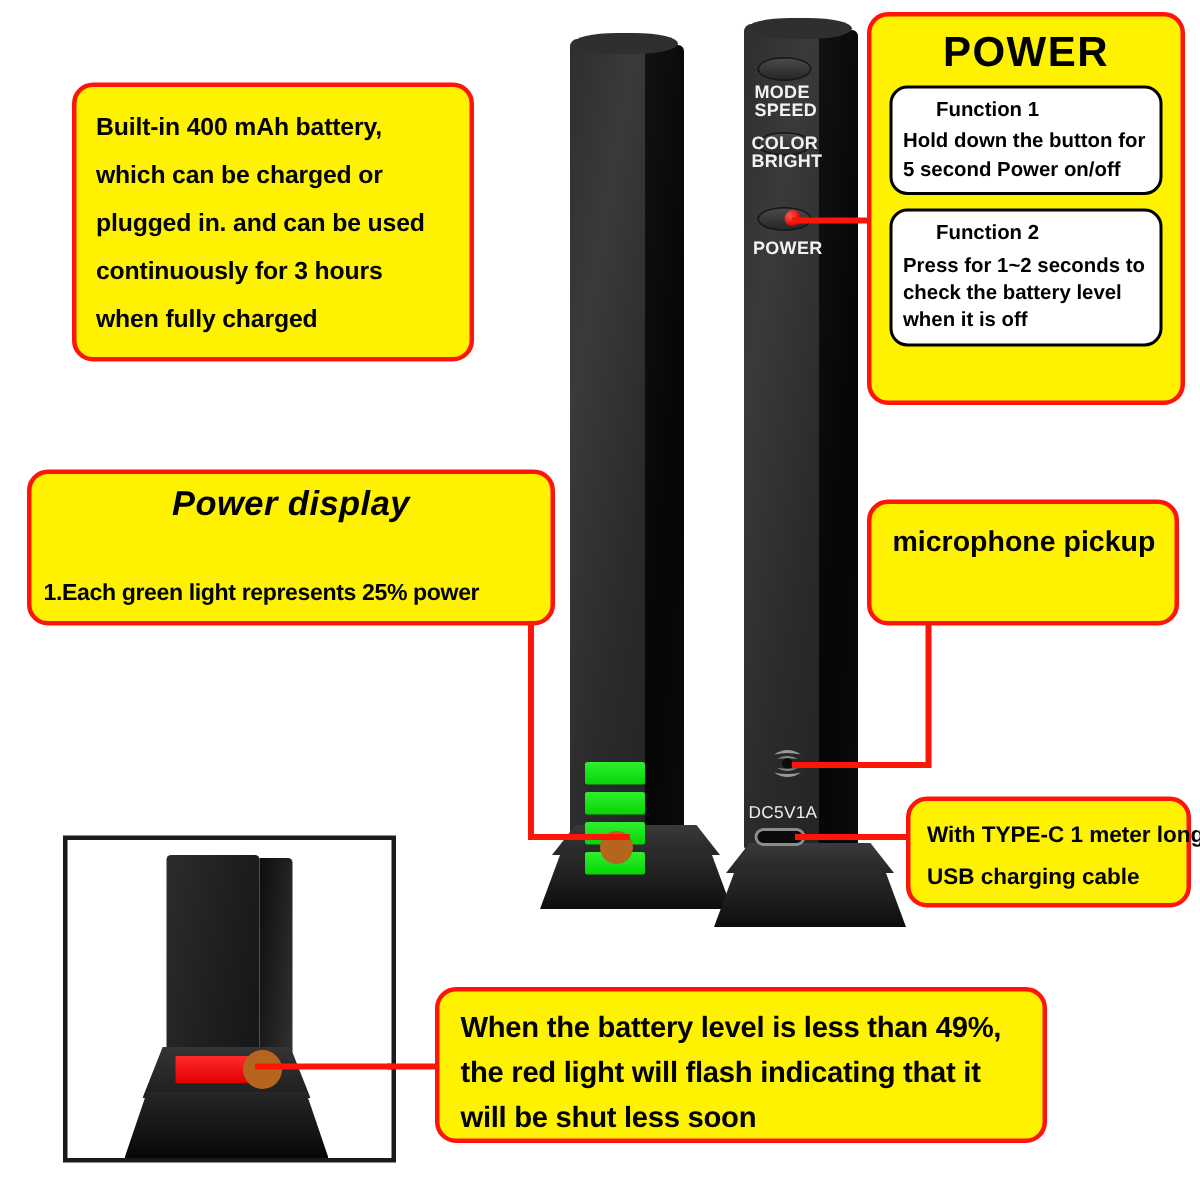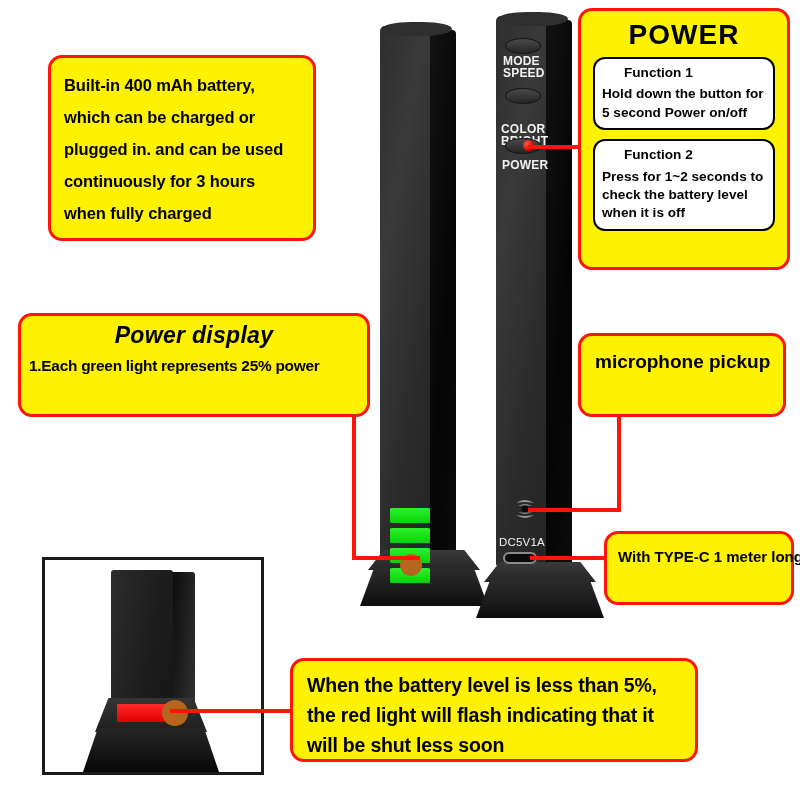--- a/index.html
+++ b/index.html
@@ -58,21 +58,21 @@
     line-height: 30px;
   }
   #power-display-box .title {
     display: block;
     text-align: center;
     font-size: 23px;
     line-height: 31px;
     letter-spacing: 0.3px;
     font-style: italic;
   }
-  #power-display-box .line { letter-spacing: -0.25px; }
+  #power-display-box .line { letter-spacing: -0.25px; margin-top: 30px; }
 
   
   #power-box {
     left: 578px; top: 8px; width: 212px; height: 262px;
     padding: 0;
   }
   #power-box .title {
     display: block;
     text-align: center;
     font-size: 28px;
@@ -300,21 +300,21 @@
   <div class="bar-side" style="left:56px; top:12px; width:26px; height:544px;"></div>
   <div class="bar-top" style="left:8px; top:4px; width:70px; height:14px;"></div>
 
   <div class="btn-oval" style="left:15px; top:30px;"></div>
   <div class="btn-label" style="left:13px; top:48px;">
     <span>MODE</span><br>
     <span>SPEED</span>
   </div>
 
   <div class="btn-oval" style="left:15px; top:80px;"></div>
-  <div class="btn-label" style="left:11px; top:116px;">
+  <div class="btn-label" style="left:11px; top:82px;">
     <span>COLOR</span><br>
     <span>BRIGHT</span>
   </div>
 
   <div class="btn-oval" style="left:15px; top:130px;"></div>
   <div class="led-red" style="left:33px; top:132px;"></div>
   <div class="btn-label" style="left:12px; top:152px;">
     <span>POWER</span>
   </div>
 
@@ -373,19 +373,20 @@
     <span class="line"> when it is off</span>
   </div>
 </div>
 
 <div class="callout" id="mic-box">
   <span class="line">microphone pickup</span>
 </div>
 
 <div class="callout" id="typec-box">
   <span class="line">With TYPE-C 1 meter long</span>
+  <span class="line">USB charging cable</span>
 </div>
 
 <div class="callout" id="warning-box">
-  <span class="line">When the battery level is less than 5%,</span>
+  <span class="line">When the battery level is less than 49%,</span>
   <span class="line">the red light will flash indicating that it</span>
   <span class="line">will be shut less soon</span>
 </div>
 
 </body></html>

